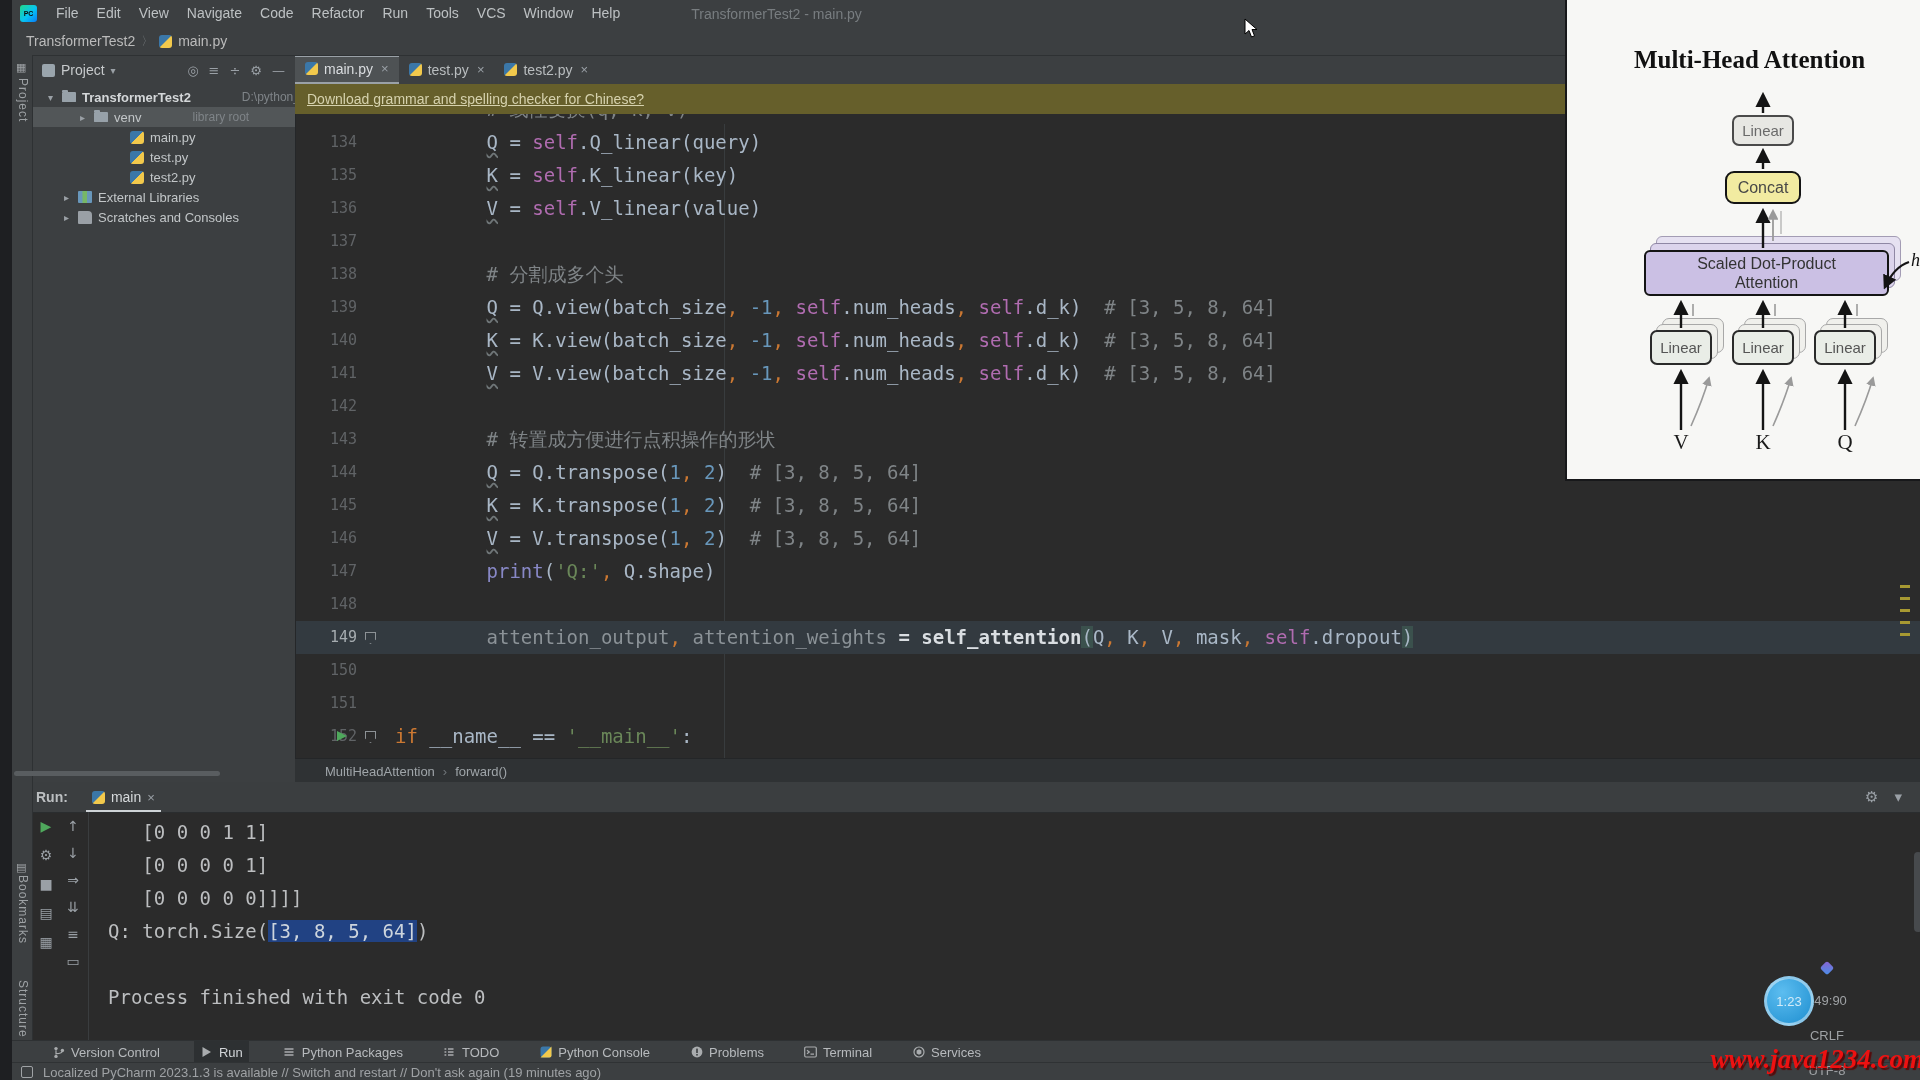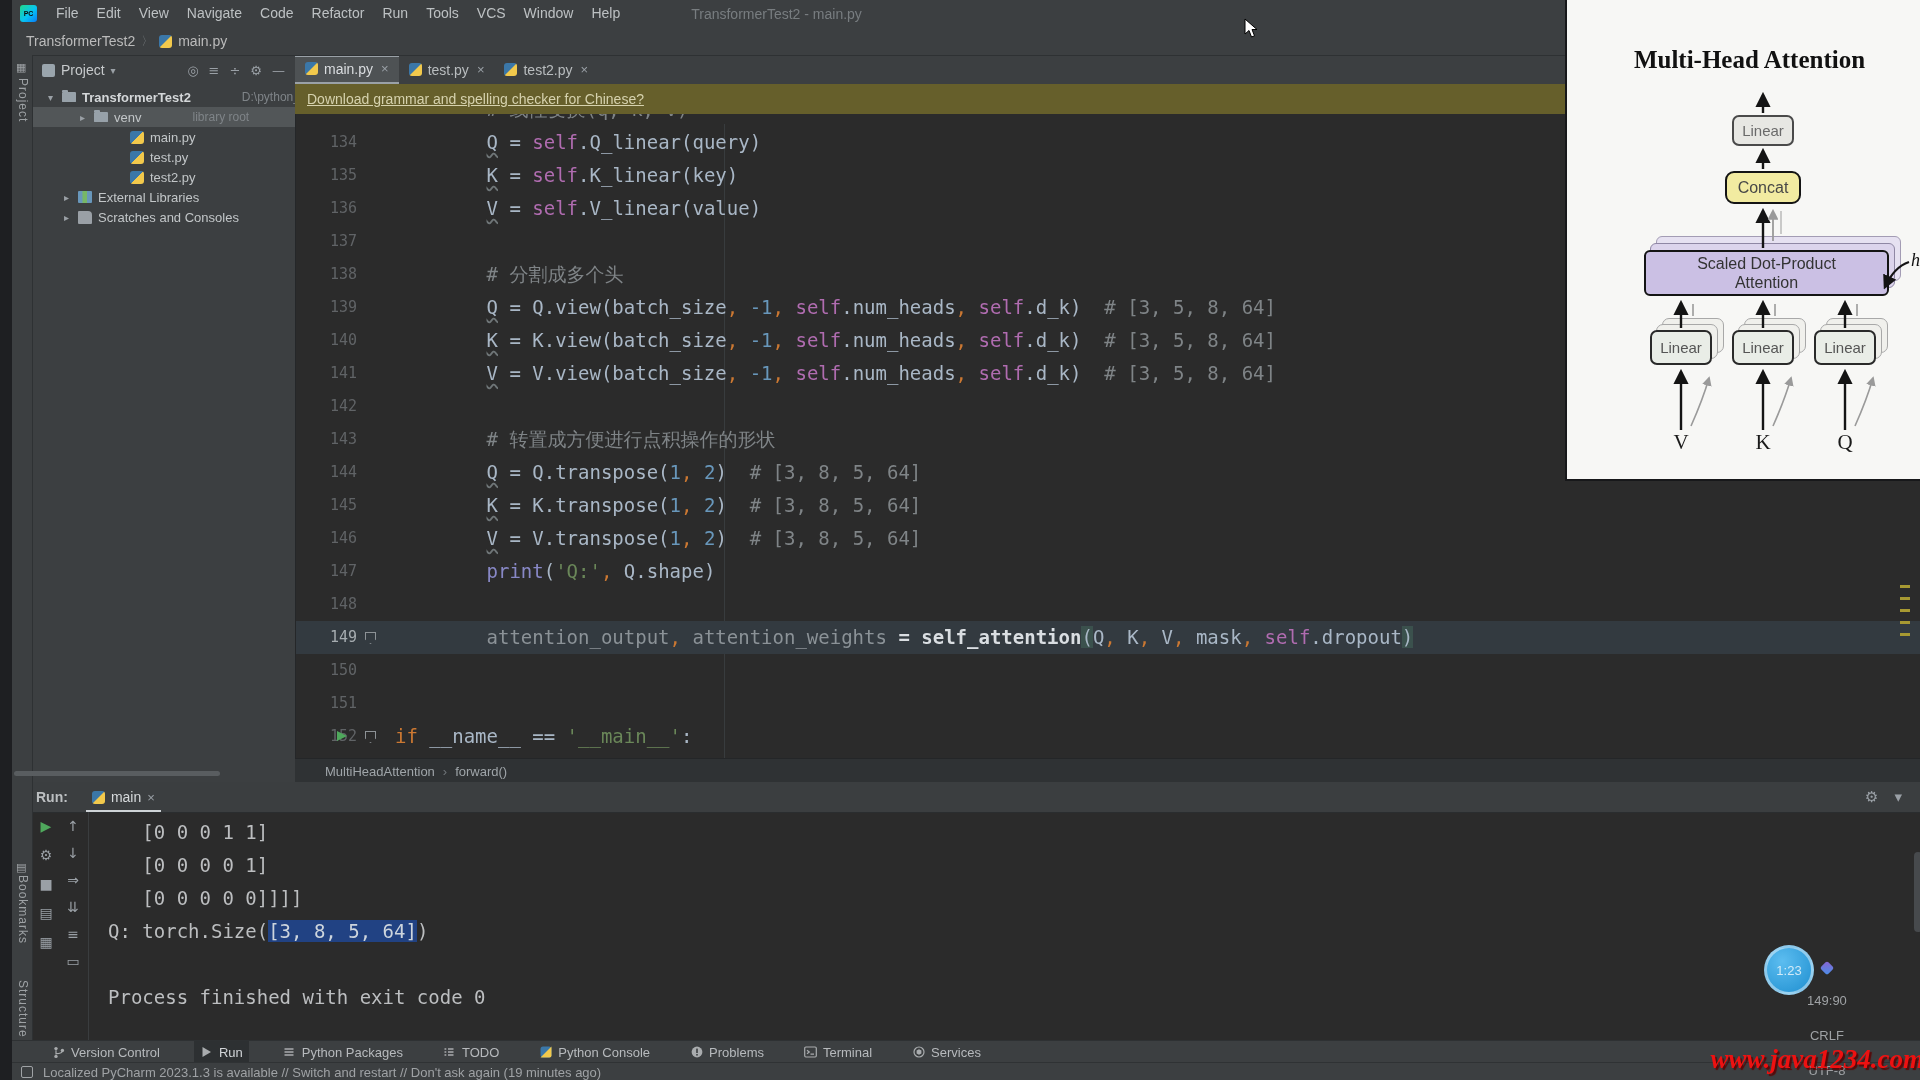--- a/index.html
+++ b/index.html
@@ -129,21 +129,21 @@
   .dg-lin{width:62px;height:35px;background:#e9ede7;border:2px solid #2a2a2a;border-radius:7px;
           font-size:15px;color:#555;top:330px;}
   .dg-in{position:absolute;top:430px;width:40px;text-align:center;font-family:"Liberation Serif",serif;
          font-size:21px;color:#1a1a1a;}
   #dg-h{position:absolute;left:344px;top:250px;font-family:"Liberation Serif",serif;font-style:italic;
         font-size:18px;color:#111;}
   #dg-svg{position:absolute;left:0;top:0;pointer-events:none;}
   
   #watermark{right:8px;top:1044px;font-family:"Liberation Serif",serif;font-style:italic;font-weight:bold;
              font-size:27px;color:#ee1111;text-shadow:2px 2px 1px rgba(90,0,0,.85);z-index:9;}
-  #badge{left:1752px;top:945px;width:50px;height:50px;border-radius:50%;z-index:9;
+  #badge{left:1752px;top:976px;width:50px;height:50px;border-radius:50%;z-index:9;
          background:radial-gradient(circle at 35% 30%,#5cbdf0,#1f8fd0);border:3px solid rgba(255,255,255,.45);
          display:flex;align-items:center;justify-content:center;color:rgba(255,255,255,.75);font-size:13px;box-sizing:border-box;}
   #greenstrip{right:0;top:994px;width:6px;height:46px;background:#2fc944;z-index:9;}
   #cursor{left:1232px;top:18px;z-index:10;}
 </style>
 </head>
 <body>
 
 <div id="app">
 

